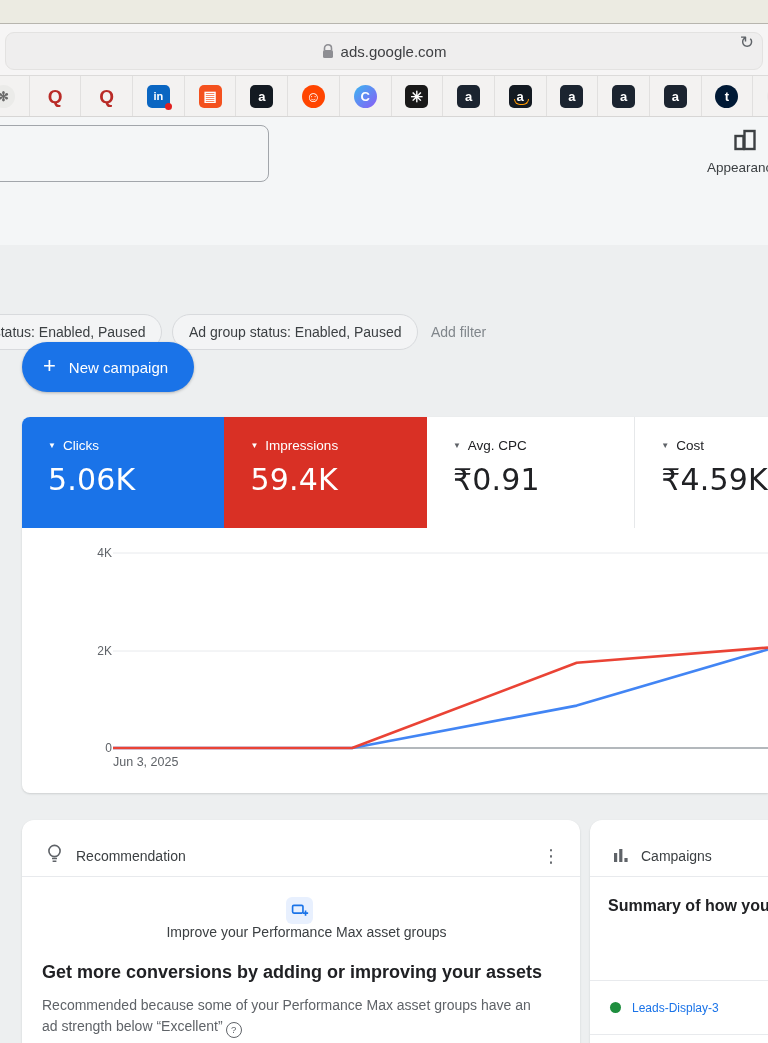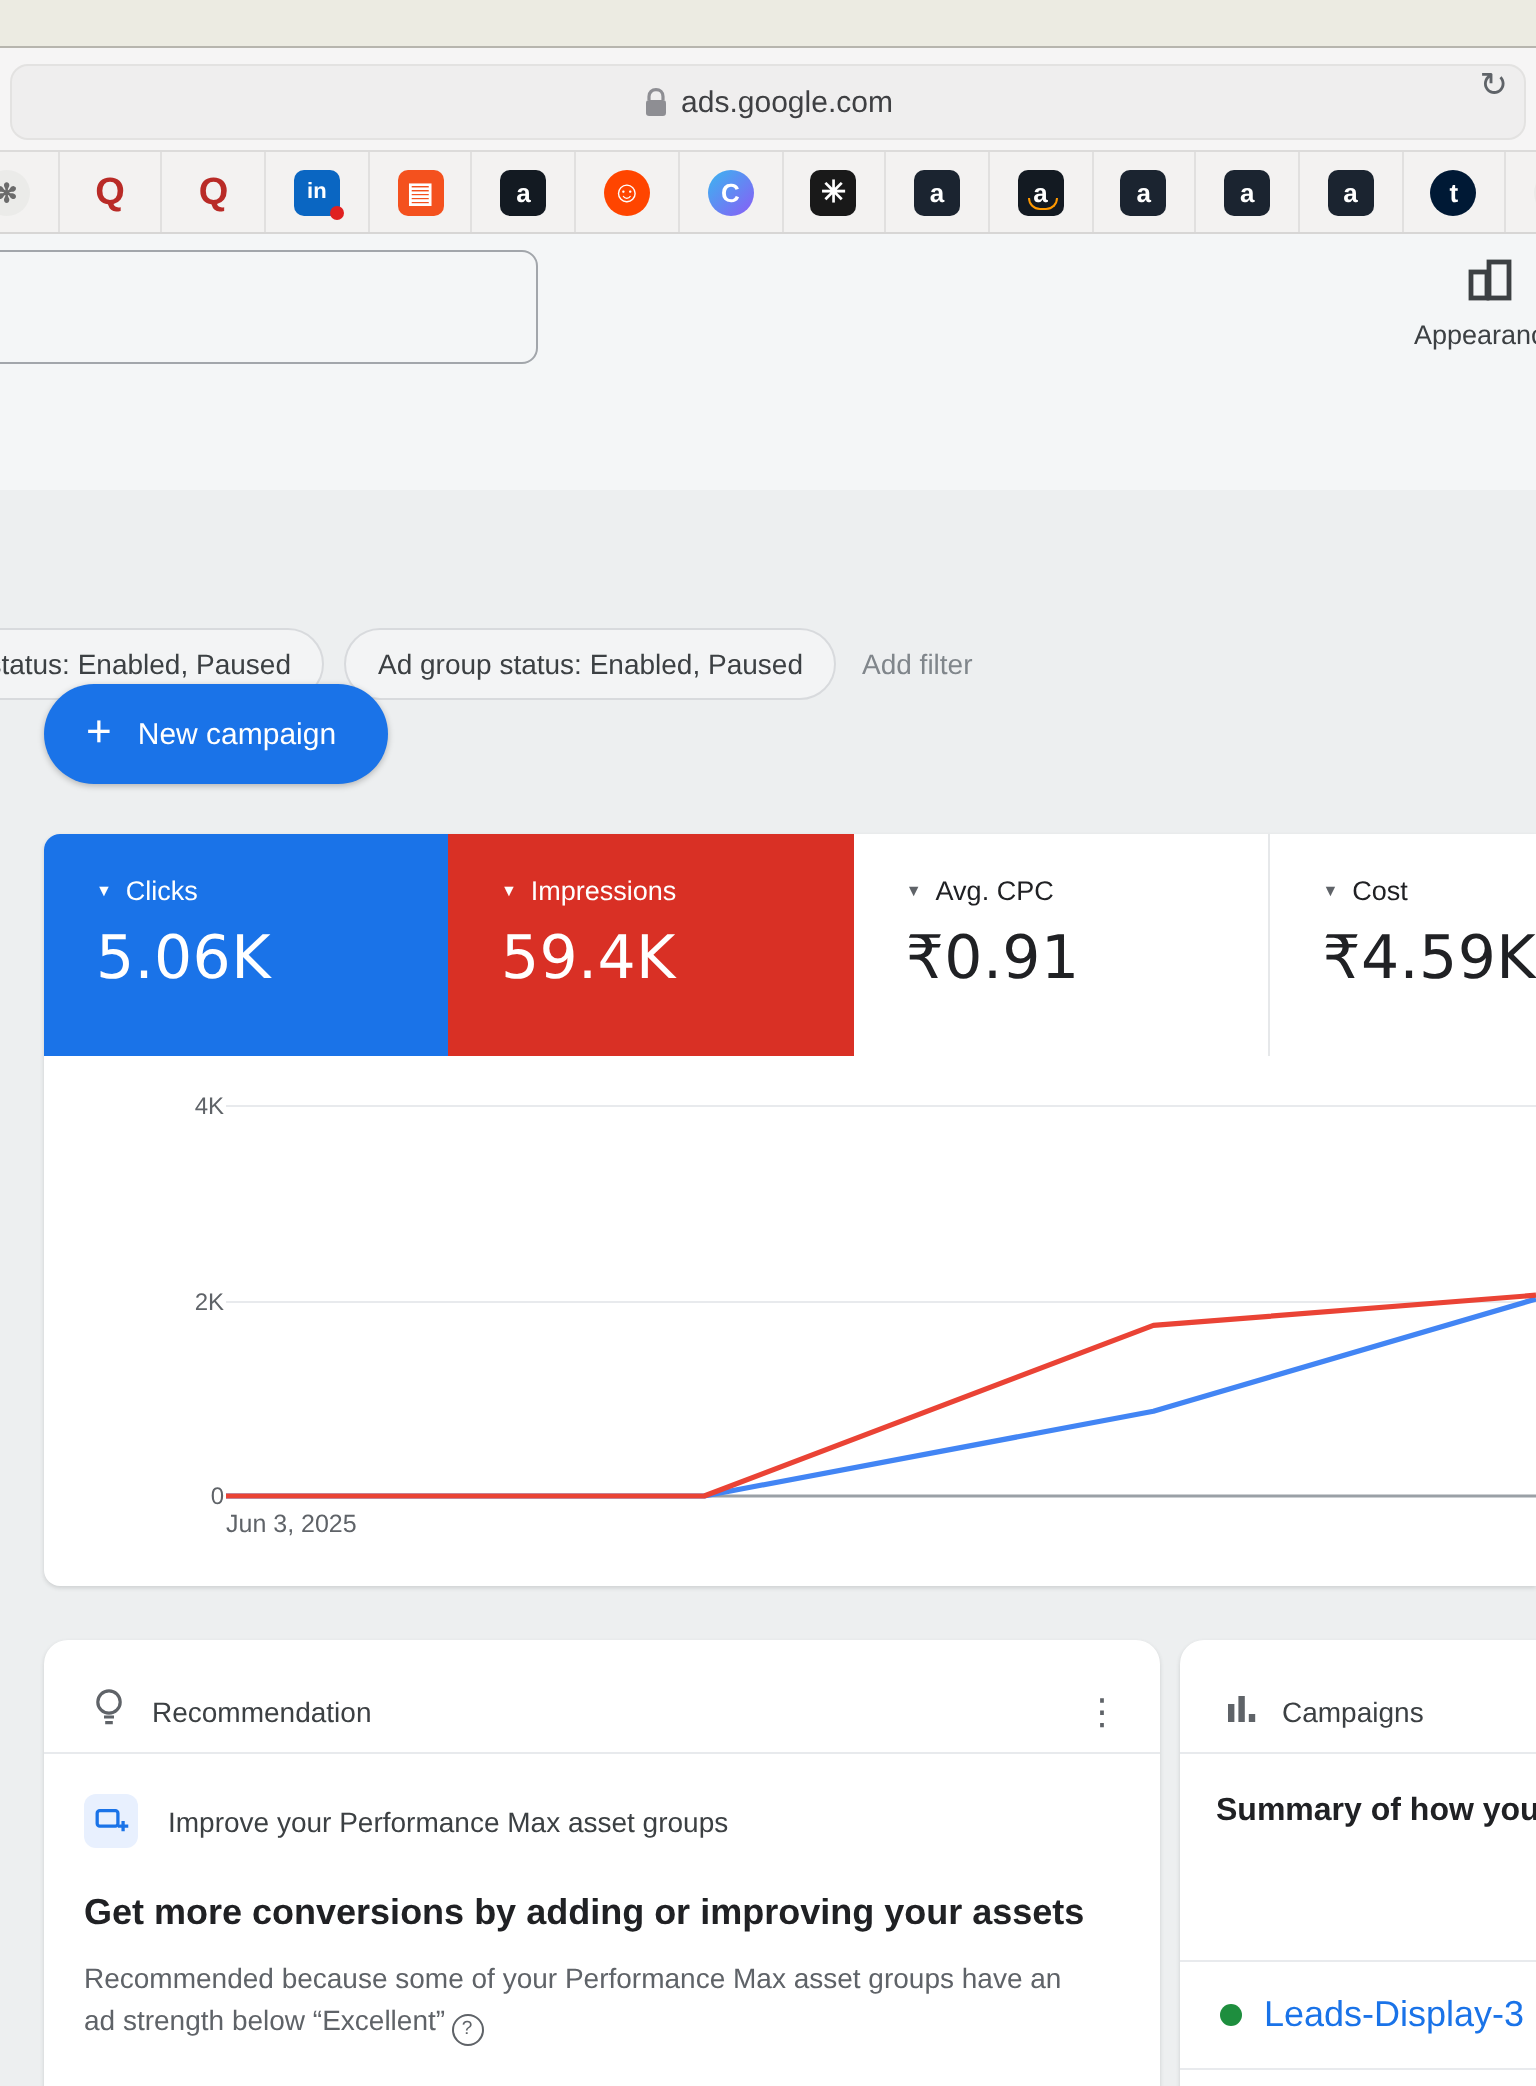--- a/index.html
+++ b/index.html
@@ -65,33 +65,33 @@
   .ytick{position:absolute;left:40px;width:50px;text-align:right;font-size:12px;color:#5f6368;}
   #xtick{position:absolute;left:91px;top:227px;font-size:12.5px;color:#5f6368;}
   
   .card{position:absolute;background:#fff;border-radius:12px;box-shadow:0 1px 2px rgba(60,64,67,.18);overflow:hidden;}
   #reco-card{left:22px;top:820px;width:558px;height:260px;}
   #camp-card{left:590px;top:820px;width:210px;height:260px;border-radius:12px 0 0 12px;}
   .card-header{height:57px;display:flex;align-items:center;padding:16px 20px 0 24px;border-bottom:1px solid #e8eaed;box-sizing:border-box;}
   .card-title{margin-left:13px;font-size:14px;color:#3c4043;}
   .kebab{margin-left:auto;font-size:18px;color:#5f6368;cursor:default;letter-spacing:0;}
   #reco-body{padding:20px 24px 0 20px;}
-  #reco-item{display:flex;align-items:center;}
+  #reco-item{display:flex;align-items:center;flex-direction:column;}
   #asset-ic-box{width:27px;height:27px;border-radius:6px;background:#e8f0fe;display:flex;align-items:center;justify-content:center;}
   #reco-item-label{margin-left:15px;font-size:14px;color:#3c4043;}
   #reco-heading{margin-top:22px;font-size:18px;font-weight:700;color:#202124;}
   #reco-para{margin-top:12px;font-size:14px;line-height:21px;color:#5f6368;width:498px;}
   .help-ic{display:inline-flex;width:14px;height:14px;border:1.3px solid #5f6368;border-radius:50%;
     align-items:center;justify-content:center;font-size:9.5px;color:#5f6368;vertical-align:-2px;margin-left:3px;}
   #view-link{display:inline-block;margin-top:22px;font-size:14.5px;font-weight:500;color:#1a73e8;cursor:default;}
   #camp-summary{box-sizing:border-box;height:104px;padding:20px 0 0 18px;border-bottom:1px solid #e8eaed;
     font-size:16px;font-weight:700;color:#202124;white-space:nowrap;}
   #camp-row{height:53px;display:flex;align-items:center;padding-left:20px;border-bottom:1px solid #e8eaed;}
   #camp-dot{width:11px;height:11px;border-radius:50%;flex:none;}
-  #camp-link{margin-left:11px;font-size:18px;color:#1a73e8;white-space:nowrap;cursor:default;}
+  #camp-link{margin-left:11px;font-size:12px;color:#1a73e8;white-space:nowrap;cursor:default;}
 </style>
 </head>
 <body>
 
 <div id="sys-strip"></div>
 
 <div id="browser-bar">
   <div id="url-field">
     <span id="lock-icon">
       <svg width="12" height="15" viewBox="0 0 12 15">

